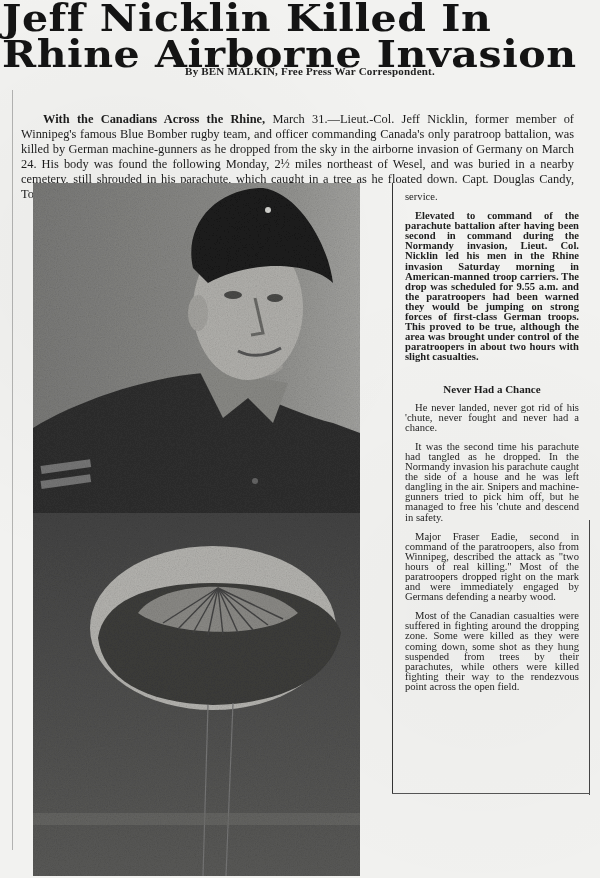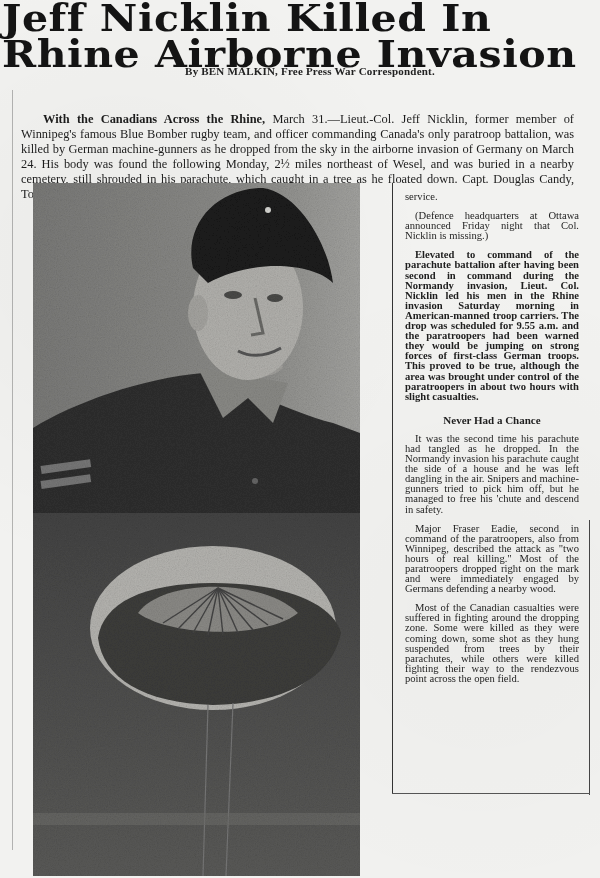--- a/index.html
+++ b/index.html
@@ -79,21 +79,21 @@
     font-size: 10.6px;
     line-height: 10.1px;
     text-align: justify;
     color: #1e1e1e;
   }
   .column p { margin: 9px; text-indent: 10px; }
   .column p.noindent { text-indent: 0; }
   .column p.bold { font-weight: bold; }
   .column .subhead {
     text-align: center; font-weight: bold; font-size: 11px;
-    margin: 13px 0 2px 0; text-indent: 0;
+    margin: 21px 0 2px 0; text-indent: 0;
   }
 </style>
 </head>
 <body>
 
 <div class="page">
 
   <div class="left-margin-line"></div>
 
   <h1 class="headline">
@@ -185,21 +185,21 @@
       </g>
     </svg>
   </div>
 
   <div class="column-rule"></div>
   <div class="column-rule-right"></div>
   <div class="bottom-rule"></div>
 
   <div class="column">
     <p class="noindent">service.</p>
-    <p>(Defence headquarters at Ottawa announced Friday night that Col. Nicklin is missing.)</p>
     <p class="bold">Elevated to command of the parachute battalion after having been second in command during the Normandy invasion, Lieut. Col. Nicklin led his men in the Rhine invasion Saturday morning in American-manned troop carriers. The drop was scheduled for 9.55 a.m. and the paratroopers had been warned they would be jumping on strong forces of first-class German troops. This proved to be true, although the area was brought under control of the paratroopers in about two hours with slight casualties.</p>
     <p class="subhead">Never Had a Chance</p>
+    <p>He never landed, never got rid of his 'chute, never fought and never had a chance.</p>
     <p>It was the second time his parachute had tangled as he dropped. In the Normandy invasion his parachute caught the side of a house and he was left dangling in the air. Snipers and machine-gunners tried to pick him off, but he managed to free his 'chute and descend in safety.</p>
     <p>Major Fraser Eadie, second in command of the paratroopers, also from Winnipeg, described the attack as "two hours of real killing." Most of the paratroopers dropped right on the mark and were immediately engaged by Germans defending a nearby wood.</p>
     <p>Most of the Canadian casualties were suffered in fighting around the dropping zone. Some were killed as they were coming down, some shot as they hung suspended from trees by their parachutes, while others were killed fighting their way to the rendezvous point across the open field.</p>
   </div>
 
 </div>
 
 </body></html>

